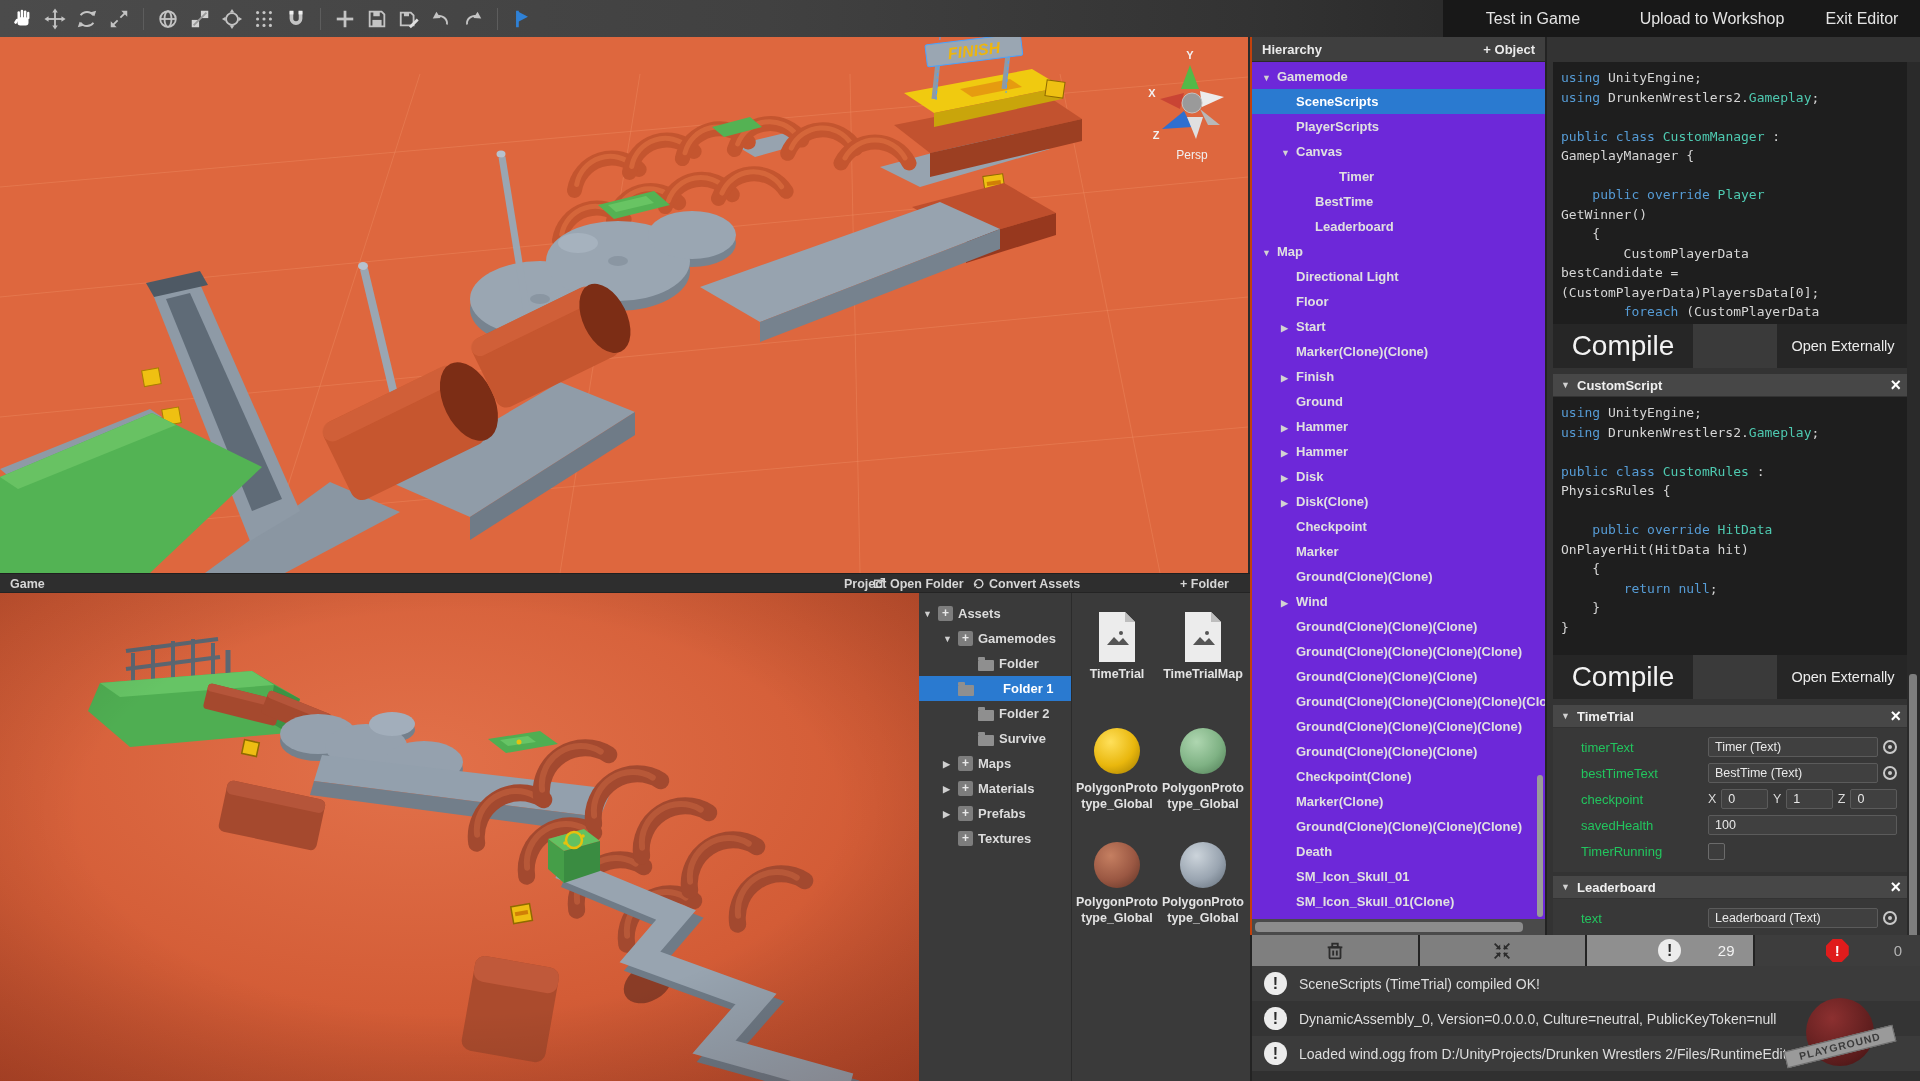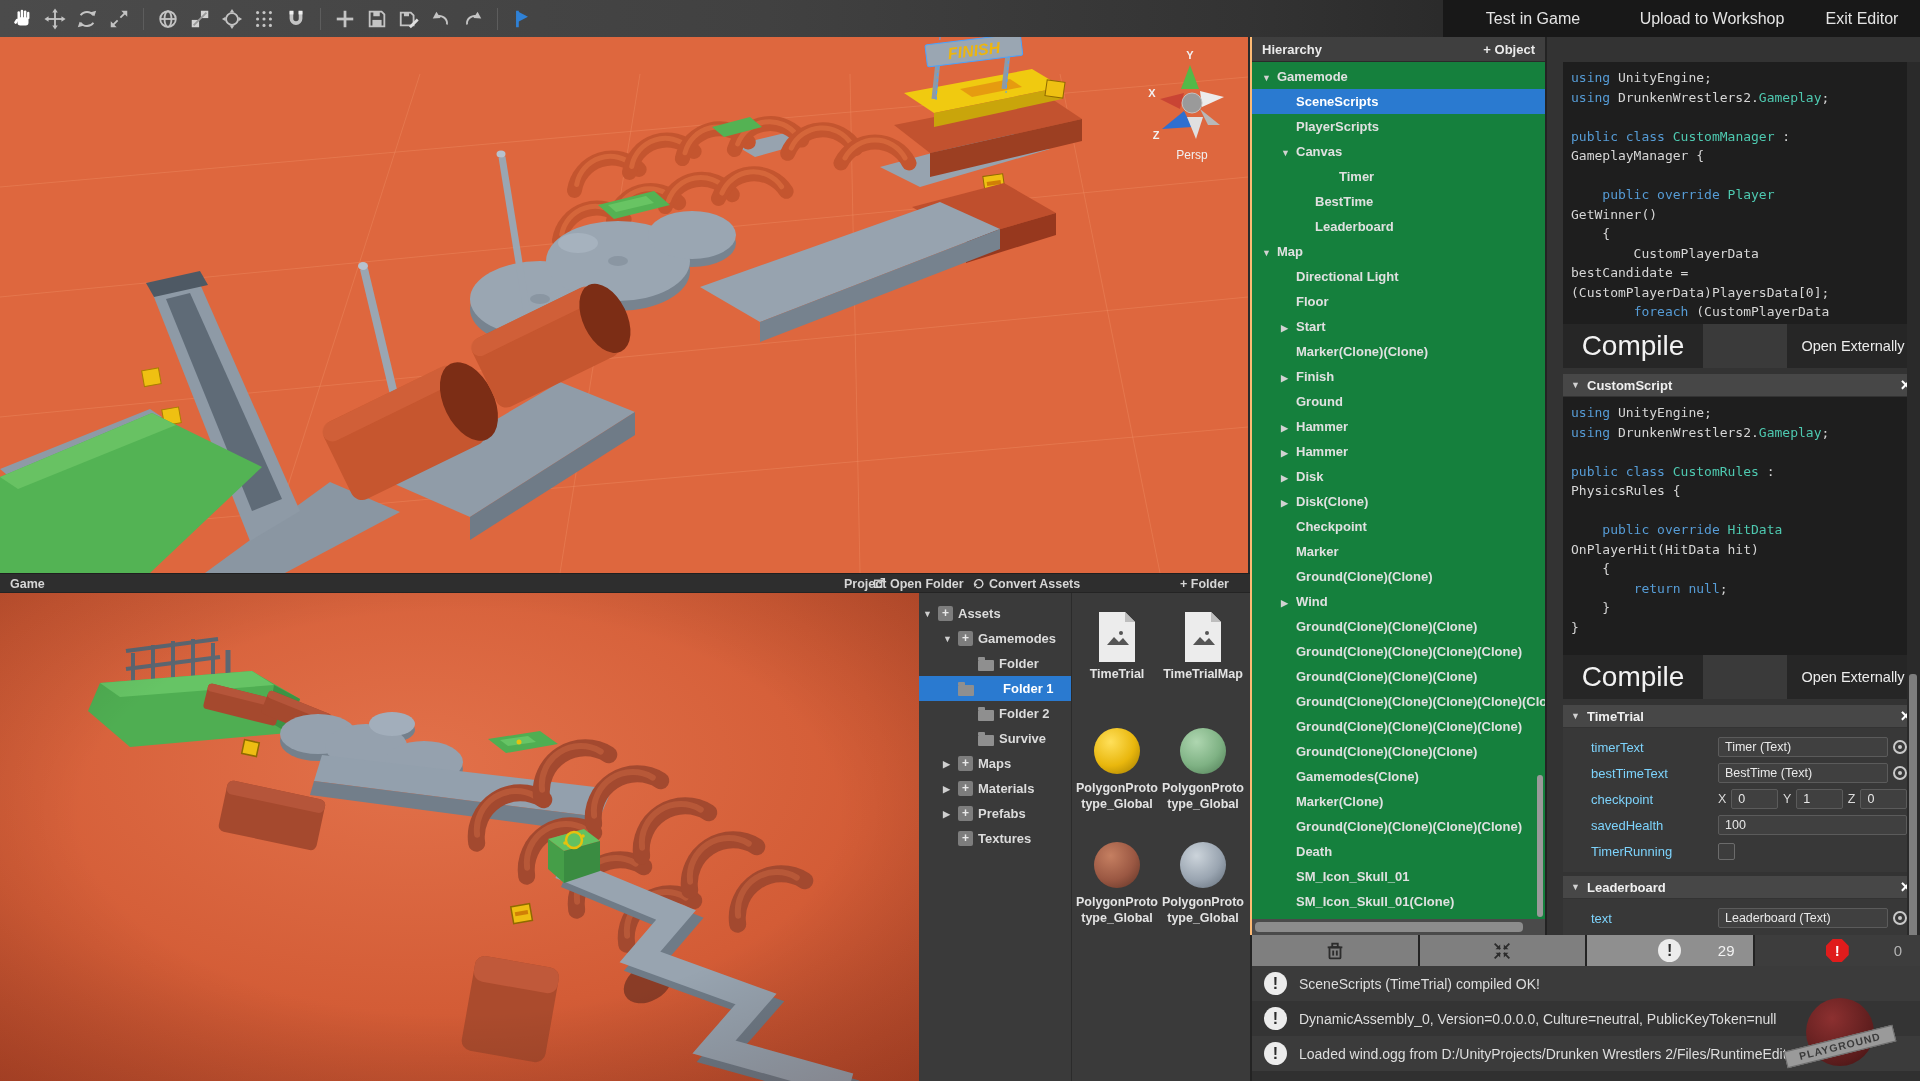--- a/index.html
+++ b/index.html
@@ -42,56 +42,56 @@
   .fold{flex:none;width:16px;height:11px;background:#8f8f8f;border-radius:1px;margin:3px 5px 0 0;position:relative}
   .fold::before{content:"";position:absolute;left:0;top:-3px;width:7px;height:3px;background:#8f8f8f;border-radius:1px 1px 0 0}
   #pgrid{flex:1;display:flex;flex-wrap:wrap;align-content:flex-start;padding:14px 2px 0 4px;gap:4px;position:relative}
   .a-cell{width:82px;height:110px;display:flex;flex-direction:column;align-items:center;cursor:pointer}
   .a-icon{height:60px;display:flex;align-items:center;justify-content:center}
   .sphere{width:46px;height:46px;border-radius:50%}
   .a-label{font-size:12.5px;font-weight:700;color:#e3e3e3;text-align:center;line-height:1.25;
     width:82px;word-break:break-all}
 
   
-  #hierarchy{position:absolute;left:1250px;top:37px;width:295px;height:898px;background:#15803d;
-    border-left:2px solid #fdba74}
+  #hierarchy{position:absolute;left:1250px;top:37px;width:295px;height:898px;background:#6d28d9;
+    border-left:2px solid #c2410c}
   .panel-head{height:25px;background:#3f3f3f;border-bottom:1px solid #2a2a2a;display:flex;align-items:center;
     justify-content:space-between;padding:0 10px;color:#eaeaea;font-size:13px;font-weight:700}
   #hlist{height:857px;overflow:hidden;padding-top:2px}
   .h-row{height:25px;line-height:25px;font-size:13px;font-weight:600;color:#e0e0e0;white-space:nowrap;
     overflow:hidden;cursor:pointer}
   .h-row.sel{background:#2a7ad0;color:#fff}
   .tri{display:inline-block;width:15px;font-size:9px;color:#d2d2d2}
   #hvscroll{position:absolute;right:2px;top:738px;width:6px;height:142px;background:#9a9a9a;border-radius:3px}
   #hhscroll{position:absolute;left:0;bottom:0;width:100%;height:16px;background:#4a4a4a}
   #hhscroll .thumb{position:absolute;left:3px;top:3px;width:268px;height:10px;background:#8c8c8c;border-radius:4px}
 
   
   #inspector{position:absolute;left:1545px;top:37px;width:375px;height:898px;background:#333;
     border-left:2px solid #232323;overflow:hidden}
-  #icontent{position:absolute;left:16px;top:25px;width:356px}
+  #icontent{position:absolute;left:6px;top:25px;width:356px}
   #irail{position:absolute;right:0;top:25px;width:13px;height:873px;background:#2a2a2a}
   #irail .thumb{position:absolute;left:2px;top:612px;width:8px;height:282px;background:#7e7e7e;border-radius:3px}
   .codeblock{background:#1e1e1e;padding:6px 8px;font-family:"DejaVu Sans Mono",monospace;font-size:13px;
     line-height:19.5px;cursor:text}
   .cl{white-space:pre;min-height:19.5px}
   .cl .k{color:#569cd6}.cl .t{color:#4ec9b0}.cl .p{color:#d6d6d6}
   .compilerow{display:flex;height:44px;margin-bottom:6px}
   .compile-btn{width:140px;background:#262626;color:#f2f2f2;font-size:28px;display:flex;align-items:center;
     justify-content:center;cursor:pointer}
   .comp-mid{flex:1;background:#3a3a3a}
   .open-ext{width:132px;background:#262626;color:#ececec;font-size:14.5px;display:flex;align-items:center;
     justify-content:center;cursor:pointer}
   .sec-head{height:22px;background:#474747;display:flex;align-items:center;padding:0 8px;color:#f0f0f0;
     font-size:13px;font-weight:700;margin-bottom:1px}
   .sec-head .tri{width:16px;font-size:9px}
   .xbtn{margin-left:auto;color:#fff;font-size:18px;font-weight:700;line-height:18px;cursor:pointer}
   .fields{background:#383838;padding:6px 0 8px 0;margin-bottom:4px}
   .f-row{display:flex;align-items:center;height:26px;padding:0 12px 0 28px}
-  .f-lab{width:127px;font-size:13px;color:#7dd3fc;flex:none}
+  .f-lab{width:127px;font-size:13px;color:#22c55e;flex:none}
   .f-ctl{flex:1;display:flex;align-items:center;gap:5px}
   .f-box{flex:1;height:20px;background:#404040;border:1px solid #5b5b5b;border-radius:2px;color:#e9e9e9;
     font-size:12.5px;line-height:18px;padding:0 6px;white-space:nowrap;overflow:hidden;cursor:text}
   .picker{flex:none;width:14px;height:14px;border:2px solid #c9c9c9;border-radius:50%;position:relative;cursor:pointer}
   .picker::after{content:"";position:absolute;inset:3px;background:#c9c9c9;border-radius:50%}
   .ax{font-size:12.5px;color:#dadada}
   .cbox{width:17px;height:17px;background:#3d3d3d;border:1px solid #6b6b6b;border-radius:2px;cursor:pointer}
 
   
   #console{position:absolute;left:1250px;top:935px;width:670px;height:146px;background:#303030;
@@ -671,21 +671,21 @@
       <div class="h-row" style="padding-left: 29px;"><span class="tri"></span><span>Checkpoint</span></div>
       <div class="h-row" style="padding-left: 29px;"><span class="tri"></span><span>Marker</span></div>
       <div class="h-row" style="padding-left: 29px;"><span class="tri"></span><span>Ground(Clone)(Clone)</span></div>
       <div class="h-row" style="padding-left: 29px;"><span class="tri">▶</span><span>Wind</span></div>
       <div class="h-row" style="padding-left: 29px;"><span class="tri"></span><span>Ground(Clone)(Clone)(Clone)</span></div>
       <div class="h-row" style="padding-left: 29px;"><span class="tri"></span><span>Ground(Clone)(Clone)(Clone)(Clone)</span></div>
       <div class="h-row" style="padding-left: 29px;"><span class="tri"></span><span>Ground(Clone)(Clone)(Clone)</span></div>
       <div class="h-row" style="padding-left: 29px;"><span class="tri"></span><span>Ground(Clone)(Clone)(Clone)(Clone)(Clone)</span></div>
       <div class="h-row" style="padding-left: 29px;"><span class="tri"></span><span>Ground(Clone)(Clone)(Clone)(Clone)</span></div>
       <div class="h-row" style="padding-left: 29px;"><span class="tri"></span><span>Ground(Clone)(Clone)(Clone)</span></div>
-      <div class="h-row" style="padding-left: 29px;"><span class="tri"></span><span>Gamemodes(Clone)</span></div>
+      <div class="h-row" style="padding-left: 29px;"><span class="tri"></span><span>Checkpoint(Clone)</span></div>
       <div class="h-row" style="padding-left: 29px;"><span class="tri"></span><span>Marker(Clone)</span></div>
       <div class="h-row" style="padding-left: 29px;"><span class="tri"></span><span>Ground(Clone)(Clone)(Clone)(Clone)</span></div>
       <div class="h-row" style="padding-left: 29px;"><span class="tri"></span><span>Death</span></div>
       <div class="h-row" style="padding-left: 29px;"><span class="tri"></span><span>SM_Icon_Skull_01</span></div>
       <div class="h-row" style="padding-left: 29px;"><span class="tri"></span><span>SM_Icon_Skull_01(Clone)</span></div>
     </div>
   <div id="hvscroll"></div>
   <div id="hhscroll">
       <div class="thumb"></div>
     </div>

